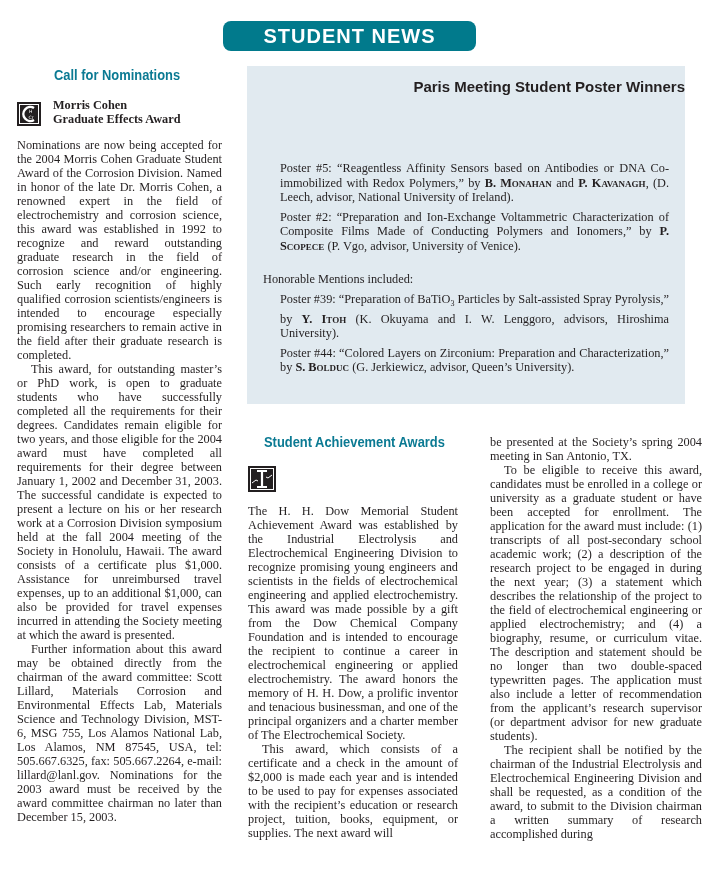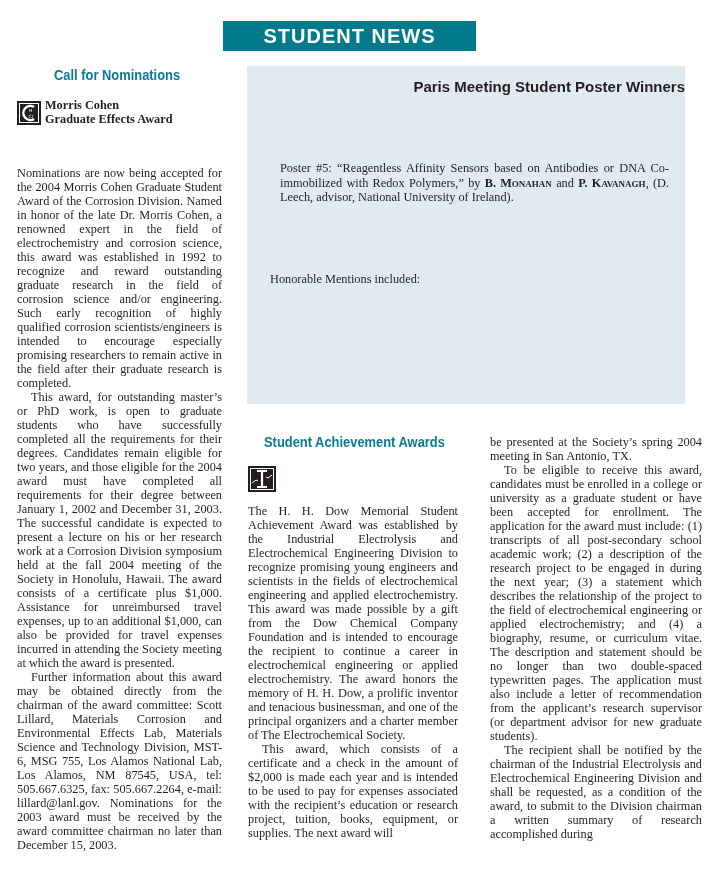--- a/index.html
+++ b/index.html
@@ -6,36 +6,36 @@
   body {
     width: 714px; height: 876px; position: relative; overflow: hidden;
     font-family: "DejaVu Serif", "Liberation Serif", serif;
     color: #231f20;
   }
   .banner {
     position: absolute; left: 223px; top: 21px; width: 253px; height: 30px;
     background: #017a8c; color: #ffffff;
     font-family: "Liberation Sans", sans-serif; font-weight: bold;
     font-size: 20px; letter-spacing: 1px;
-    display: flex; align-items: center; justify-content: center;
+    display: flex; align-items: center; justify-content: center; border-radius: 8px;
   }
   .sec-title {
     position: absolute;
     font-family: "Liberation Sans", sans-serif; font-weight: bold;
     color: #0b7a93; font-size: 15px; transform: scaleX(0.86); transform-origin: left top;
     white-space: nowrap;
   }
   .body-text {
     font-family: "Liberation Serif", serif;
     font-size: 12.3px; line-height: 14px; text-align: justify; color: #231f20;
   }
   .body-text p { margin: 0; }
   .body-text p.indent { text-indent: 14px; }
-  .col-left { position: absolute; left: 17px; top: 138px; width: 205px; margin-top: 28px; }
-  .award-head { position: absolute; display: flex; align-items: center; gap: 4px; }
+  .col-left { position: absolute; left: 17px; top: 138px; width: 205px; }
+  .award-head { position: absolute; display: flex; align-items: flex-end; gap: 12px; }
   .award-icon {
     width: 22px; height: 22px; background: #231f20; border: 1px solid #231f20;
     outline: 1px solid #ffffff; outline-offset: -3px;
     display: flex; align-items: center; justify-content: center; margin-top: 2px;
   }
   .award-name {
     font-family: "Liberation Serif", serif; font-weight: bold; font-size: 12.3px; line-height: 14px;
   }
   .box {
     position: absolute; left: 247px; top: 66px; width: 438px; height: 338px;
@@ -79,25 +79,34 @@
   <p class="indent">Further information about this award may be obtained directly from the chairman of the award committee: Scott Lillard, Materials Corrosion and Environmental Effects Lab, Materials Science and Technology Division, MST-6, MSG 755, Los Alamos National Lab, Los Alamos, NM 87545, USA, tel: 505.667.6325, fax: 505.667.2264, e-mail: lillard@lanl.gov. Nominations for the 2003 award must be received by the award committee chairman no later than December 15, 2003.</p>
 </div>
 
 <div class="box">
   <div class="box-title">Paris Meeting Student Poster Winners</div>
 
   <div class="box-list body-text" style="top:95px;">
     <p>
       <span>Poster #5: “Reagentless Affinity Sensors based on Antibodies or DNA Co-immobilized with Redox Polymers,” by </span><span class="sc">B. Monahan</span><span> and </span><span class="sc">P. Kavanagh</span><span>, (D. Leech, advisor, National University of Ireland).</span>
     </p>
+    <p>
+      <span>Poster #2: “Preparation and Ion-Exchange Voltammetric Characterization of Composite Films Made of Conducting Polymers and Ionomers,” by </span><span class="sc">P. Scopece</span><span> (P. Vgo, advisor, University of Venice).</span>
+    </p>
   </div>
 
-  <div class="body-text" style="position:absolute; left:23px; top:206px;">Honorable Mentions included:</div>
+  <div class="body-text" style="position:absolute; left:16px; top:206px;">Honorable Mentions included:</div>
 
   <div class="box-list body-text" style="top:226px;">
+    <p>
+      <span>Poster #39: “Preparation of BaTiO</span><sub style="font-size:8px;">3</sub><span> Particles by Salt-assisted Spray Pyrolysis,” by </span><span class="sc">Y. Itoh</span><span> (K. Okuyama and I. W. Lenggoro, advisors, Hiroshima University).</span>
+    </p>
+    <p>
+      <span>Poster #44: “Colored Layers on Zirconium: Preparation and Characterization,” by </span><span class="sc">S. Bolduc</span><span> (G. Jerkiewicz, advisor, Queen’s University).</span>
+    </p>
   </div>
 </div>
 
 <div class="sec-title" style="left:264px; top:433px;">Student Achievement Awards</div>
 
 <div class="award-head" style="left:248px; top:464px;">
   <div class="award-icon" style="width:26px;height:24px;">
     <svg width="22" height="20" viewBox="0 0 22 20">
       <path d="M6 2 H16 M11 2 V18 M6 18 H16" stroke="#fff" stroke-width="2.2" fill="none"></path>
       <path d="M1 14 L5 11 L7 12 M15 8 L17 9 L21 6" stroke="#fff" stroke-width="1" fill="none"></path>

